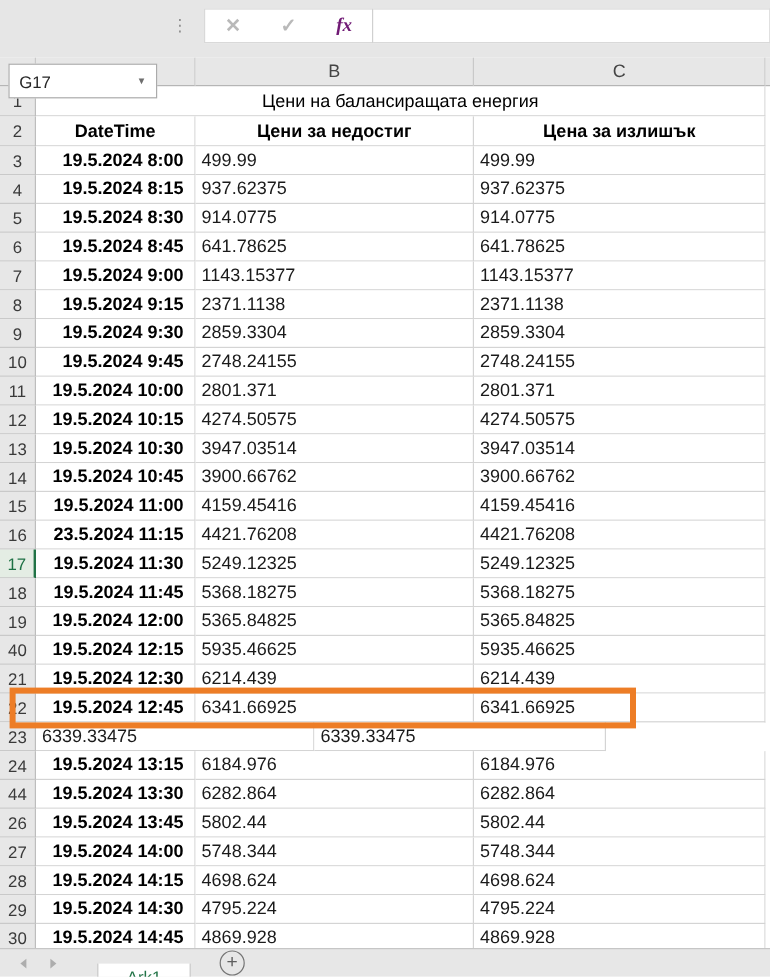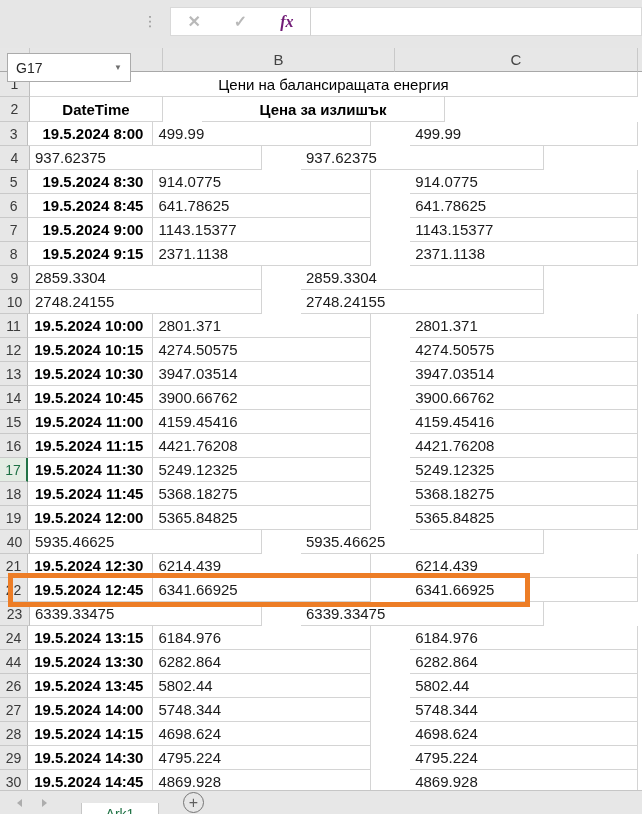--- a/index.html
+++ b/index.html
@@ -56,21 +56,21 @@
     border-right:1px solid #D4D4D4; border-bottom:1px solid #D4D4D4;
     display:flex; align-items:center; background:#fff; overflow:hidden; white-space:nowrap;
   }
   .rowhead {
     width:30px; background:#E7E7E7; border-right:1px solid #BDBDBD; border-bottom:1px solid #C9C9C9;
     color:#3A3A3A; font-size:14px; display:flex; align-items:center; justify-content:center;
   }
   .rowhead.active { background:#E4EDE4; color:#1E7145; border-right:2px solid #217346; font-weight:normal; }
   .cellA { width:133px; justify-content:flex-end; padding-right:9px; font-weight:bold; font-size:15px; color:#000; }
   .cellB { width:232px; padding-left:5px; font-size:15px; color:#1a1a1a; }
-  .cellC { width:243px; padding-left:5px; font-size:15px; color:#1a1a1a;margin-left:39px; }
+  .cellC { width:243px; padding-left:5px; font-size:15px; color:#1a1a1a; }
   .cell.filler { width:4px; border-right:none; border-bottom:none; }
   .titlecell { width:608px; justify-content:center; font-size:15px; color:#000; padding:12px; }
   .hcell { font-weight:bold; justify-content:center; padding:0; font-size:15px; color:#000; }
 
   
   .hl-box {
     position:absolute; left:8px; top:573px; width:522px; height:34px;
     border:5px solid #ED7D26; background:transparent; z-index:5;
   }
 
@@ -132,34 +132,36 @@
 
 <div class="rowsarea">
   <div class="grow tall">
     <div class="rowhead">1</div>
     <div class="cell titlecell">Цени на балансиращата енергия</div>
     <div class="cell filler"></div>
   </div>
   <div class="grow tall">
     <div class="rowhead">2</div>
     <div class="cell cellA hcell">DateTime</div>
+    <div class="cell cellB hcell">Цени за недостиг</div>
     <div class="cell cellC hcell">Цена за излишък</div>
     <div class="cell filler"></div>
   </div>
   <div id="grid-rows">
   <div class="grow">
     <div class="rowhead">3</div>
     <div class="cell cellA">19.5.2024 8:00</div>
     <div class="cell cellB">499.99</div>
     <div class="cell cellC">499.99</div>
     <div class="cell filler"></div>
   </div>
 
   <div class="grow">
     <div class="rowhead">4</div>
+    <div class="cell cellA">19.5.2024 8:15</div>
     <div class="cell cellB">937.62375</div>
     <div class="cell cellC">937.62375</div>
     <div class="cell filler"></div>
   </div>
 
   <div class="grow">
     <div class="rowhead">5</div>
     <div class="cell cellA">19.5.2024 8:30</div>
     <div class="cell cellB">914.0775</div>
     <div class="cell cellC">914.0775</div>
@@ -185,27 +187,29 @@
   <div class="grow">
     <div class="rowhead">8</div>
     <div class="cell cellA">19.5.2024 9:15</div>
     <div class="cell cellB">2371.1138</div>
     <div class="cell cellC">2371.1138</div>
     <div class="cell filler"></div>
   </div>
 
   <div class="grow">
     <div class="rowhead">9</div>
+    <div class="cell cellA">19.5.2024 9:30</div>
     <div class="cell cellB">2859.3304</div>
     <div class="cell cellC">2859.3304</div>
     <div class="cell filler"></div>
   </div>
 
   <div class="grow">
     <div class="rowhead">10</div>
+    <div class="cell cellA">19.5.2024 9:45</div>
     <div class="cell cellB">2748.24155</div>
     <div class="cell cellC">2748.24155</div>
     <div class="cell filler"></div>
   </div>
 
   <div class="grow">
     <div class="rowhead">11</div>
     <div class="cell cellA">19.5.2024 10:00</div>
     <div class="cell cellB">2801.371</div>
     <div class="cell cellC">2801.371</div>
@@ -239,21 +243,21 @@
   <div class="grow">
     <div class="rowhead">15</div>
     <div class="cell cellA">19.5.2024 11:00</div>
     <div class="cell cellB">4159.45416</div>
     <div class="cell cellC">4159.45416</div>
     <div class="cell filler"></div>
   </div>
 
   <div class="grow">
     <div class="rowhead">16</div>
-    <div class="cell cellA">19.5.2024 11:15</div>
+    <div class="cell cellA">23.5.2024 11:15</div>
     <div class="cell cellB">4421.76208</div>
     <div class="cell cellC">4421.76208</div>
     <div class="cell filler"></div>
   </div>
 
   <div class="grow">
     <div class="rowhead active">17</div>
     <div class="cell cellA">19.5.2024 11:30</div>
     <div class="cell cellB">5249.12325</div>
     <div class="cell cellC">5249.12325</div>
@@ -271,20 +275,21 @@
   <div class="grow">
     <div class="rowhead">19</div>
     <div class="cell cellA">19.5.2024 12:00</div>
     <div class="cell cellB">5365.84825</div>
     <div class="cell cellC">5365.84825</div>
     <div class="cell filler"></div>
   </div>
 
   <div class="grow">
     <div class="rowhead">40</div>
+    <div class="cell cellA">19.5.2024 12:15</div>
     <div class="cell cellB">5935.46625</div>
     <div class="cell cellC">5935.46625</div>
     <div class="cell filler"></div>
   </div>
 
   <div class="grow">
     <div class="rowhead">21</div>
     <div class="cell cellA">19.5.2024 12:30</div>
     <div class="cell cellB">6214.439</div>
     <div class="cell cellC">6214.439</div>

